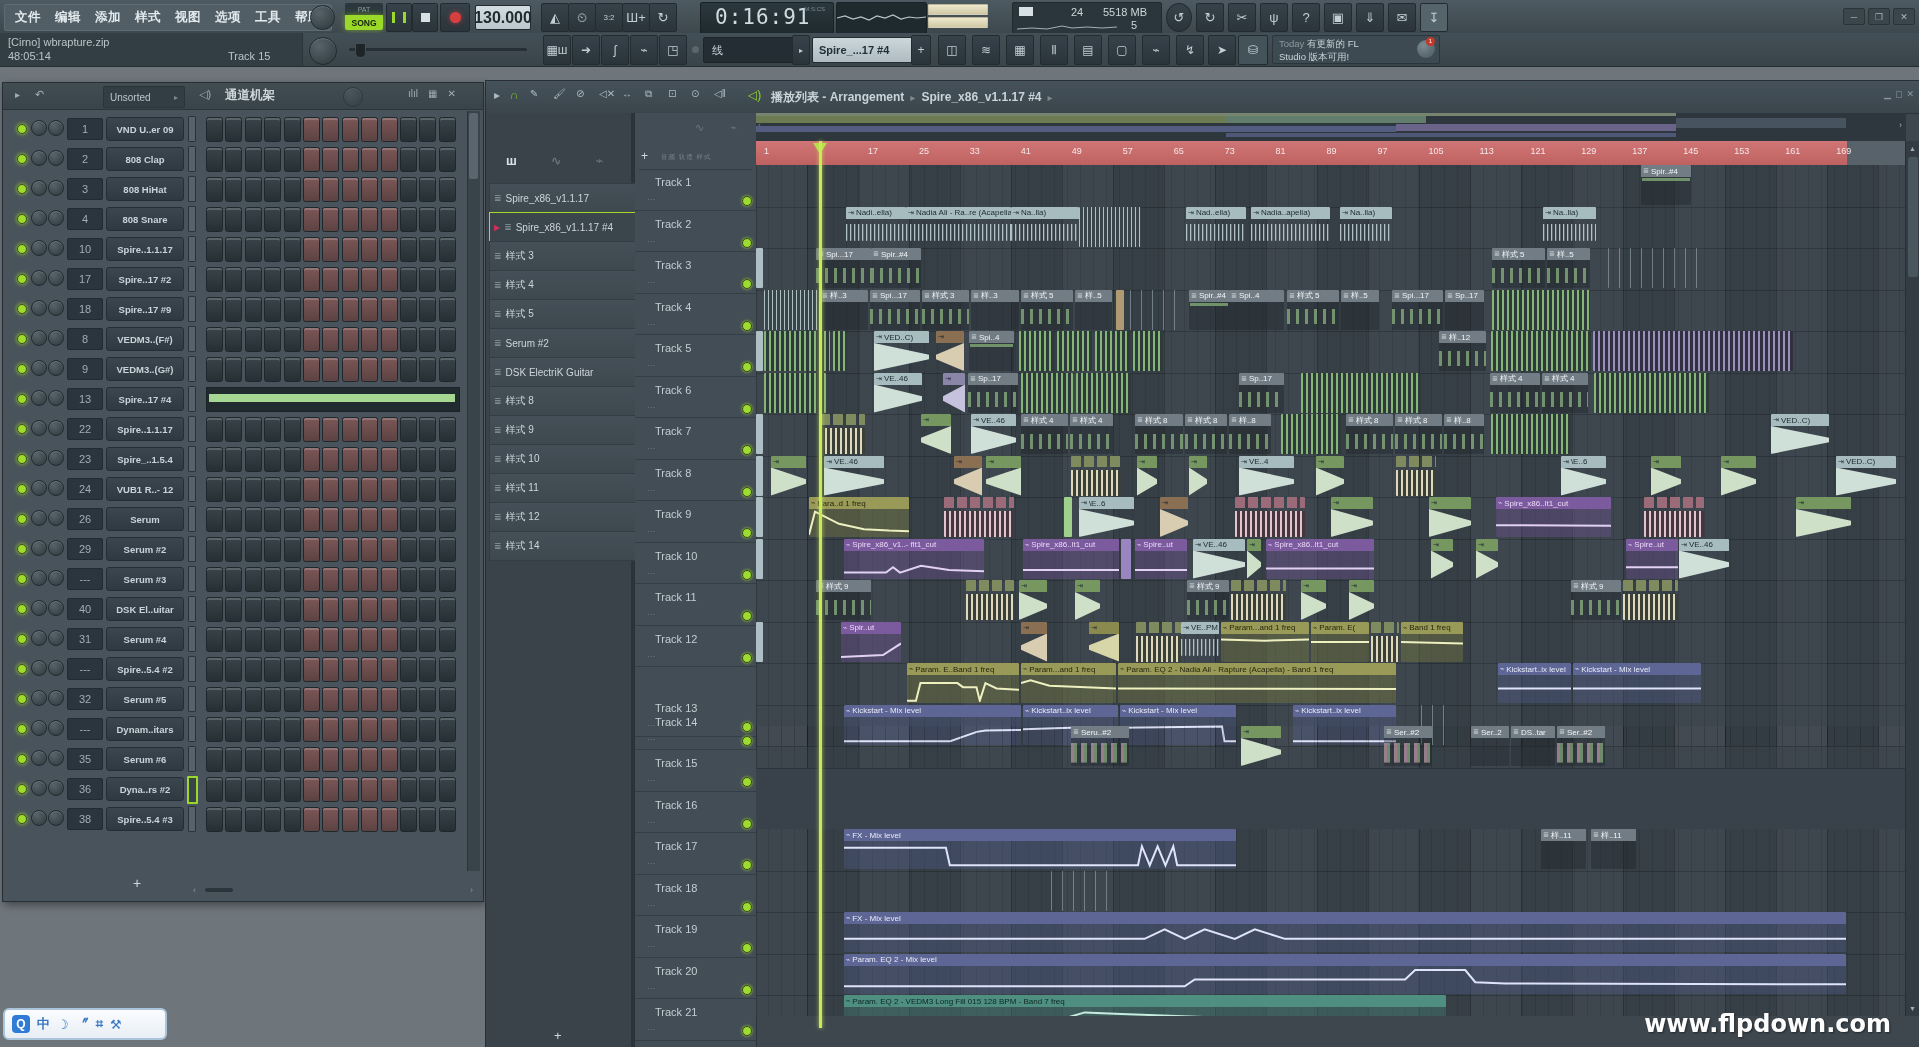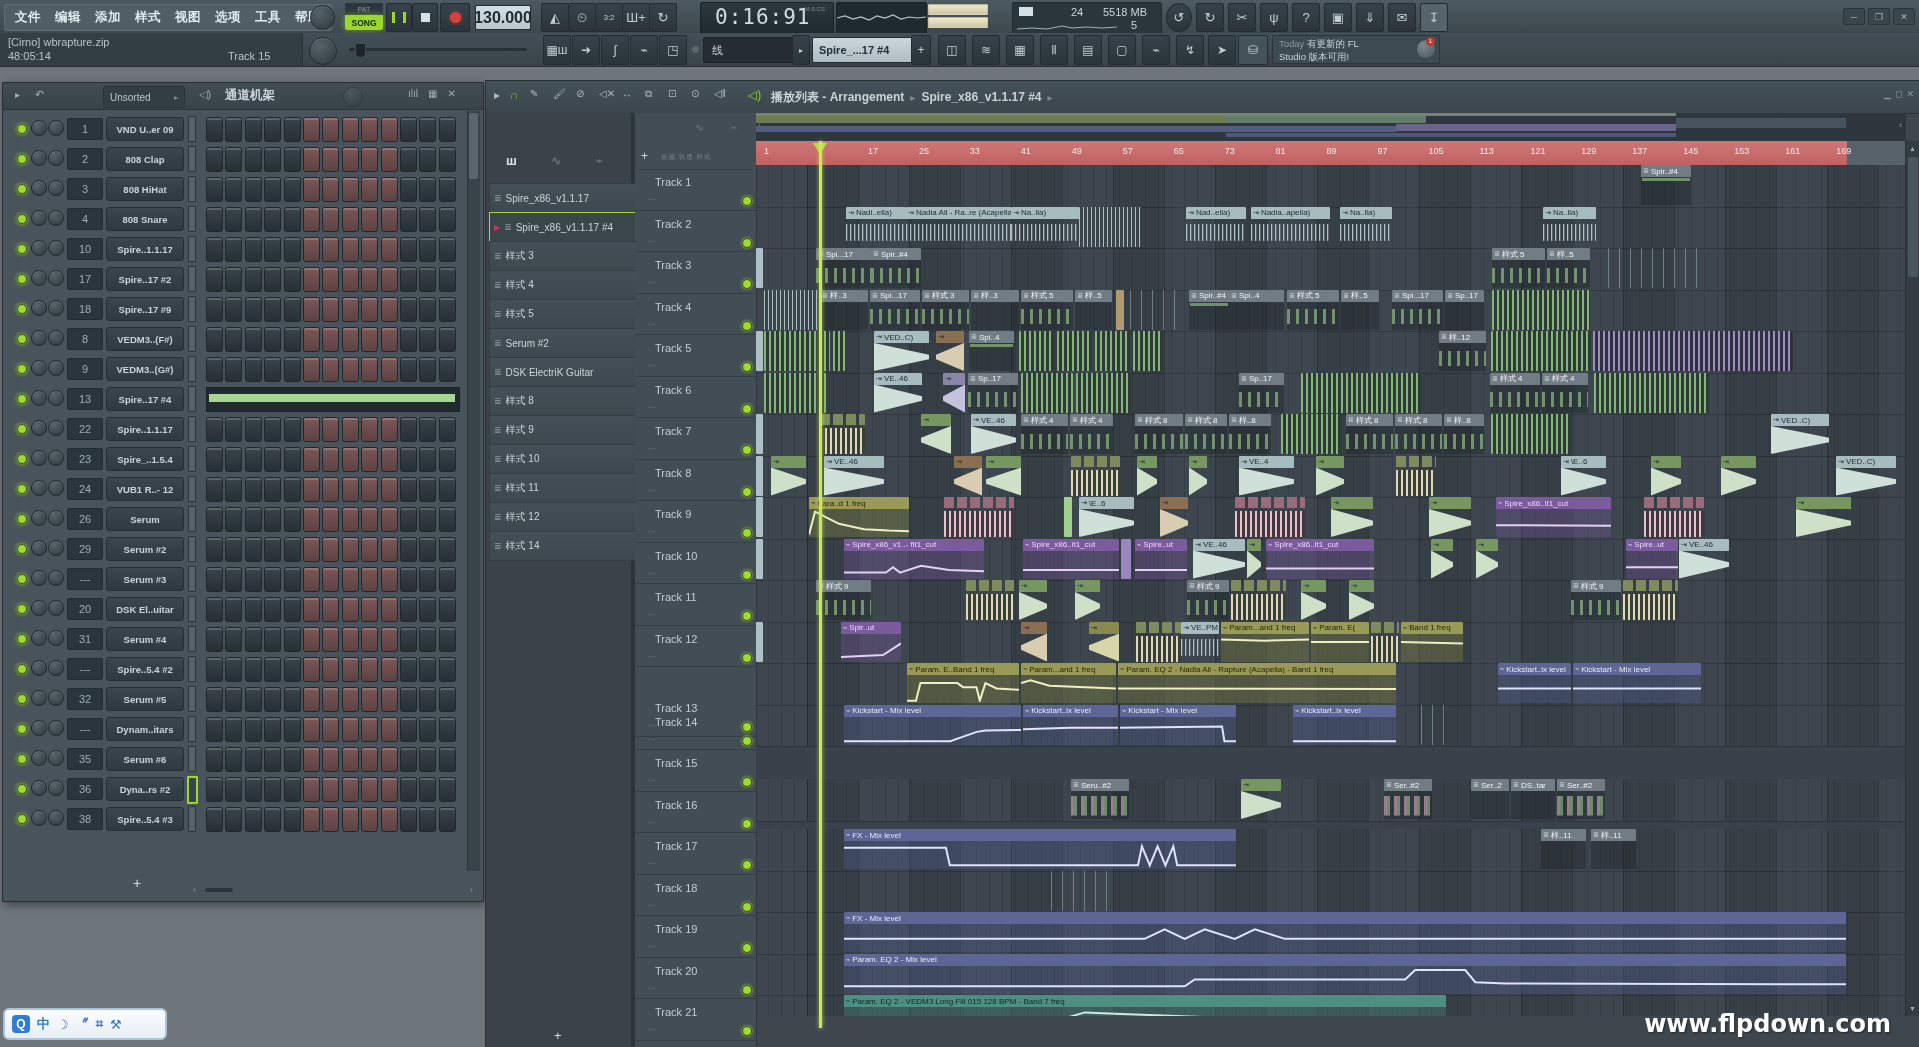--- a/index.html
+++ b/index.html
@@ -638,21 +638,21 @@
           <div class="step accent" style="left: 358.2px;"></div>
           <div class="step accent" style="left: 377.6px;"></div>
           <div class="step" style="left: 397px;"></div>
           <div class="step" style="left: 416.4px;"></div>
           <div class="step" style="left: 435.8px;"></div>
         </div>
         <div class="ch-row abs" style="top: 511px;">
           <div class="led"></div>
           <div class="chknob knob" style="left: 28px;"></div>
           <div class="chknob knob" style="left: 45px;"></div>
-          <div class="chbadge">20</div>
+          <div class="chbadge">40</div>
           <div class="chname">DSK El..uitar</div>
           <div class="chsel"></div>
           <div class="step" style="left: 203px;"></div>
           <div class="step" style="left: 222.4px;"></div>
           <div class="step" style="left: 241.8px;"></div>
           <div class="step" style="left: 261.2px;"></div>
           <div class="step" style="left: 280.6px;"></div>
           <div class="step accent" style="left: 300px;"></div>
           <div class="step accent" style="left: 319.4px;"></div>
           <div class="step accent" style="left: 338.8px;"></div>
@@ -1620,21 +1620,21 @@
           </div>
           <div class="clip" style="left: 537px; width: 103px;">
             <div class="cliplabel lab-blue"><span style="font-size:7px;">⌁</span>Kickstart..ix level</div>
             <div class="clipbody body-blue"></div>
             <svg class="curve" viewBox="0 0 100 100" preserveAspectRatio="none">
               <polyline points="0,90 100,90" fill="none" stroke="#dfe4fa" stroke-width="2" vector-effect="non-scaling-stroke"></polyline>
             </svg>
           </div>
           <div class="clip t-tk" style="left: 665px; width: 26px;"></div>
         </div>
-        <div class="lane" style="top: 614px;">
+        <div class="lane" style="top: 561px;">
           <div class="clip" style="left: 315px; width: 58px;">
             <div class="cliplabel lab-pat"><span style="color:#cfd8dd;font-size:7px;">≣</span>Seru..#2</div>
             <div class="clipbody body-pat notes2"></div>
           </div>
           <div class="clip" style="left: 485px; width: 40px;">
             <div class="cliplabel" style="background: rgb(118, 151, 95); color: rgb(30, 42, 49); font-size: 7px;">⇥</div>
             <div class="decayshape d-decay" style="background: rgb(207, 224, 200);"></div>
           </div>
           <div class="clip" style="left: 628px; width: 48px;">
             <div class="cliplabel lab-pat"><span style="color:#cfd8dd;font-size:7px;">≣</span>Ser..#2</div>

